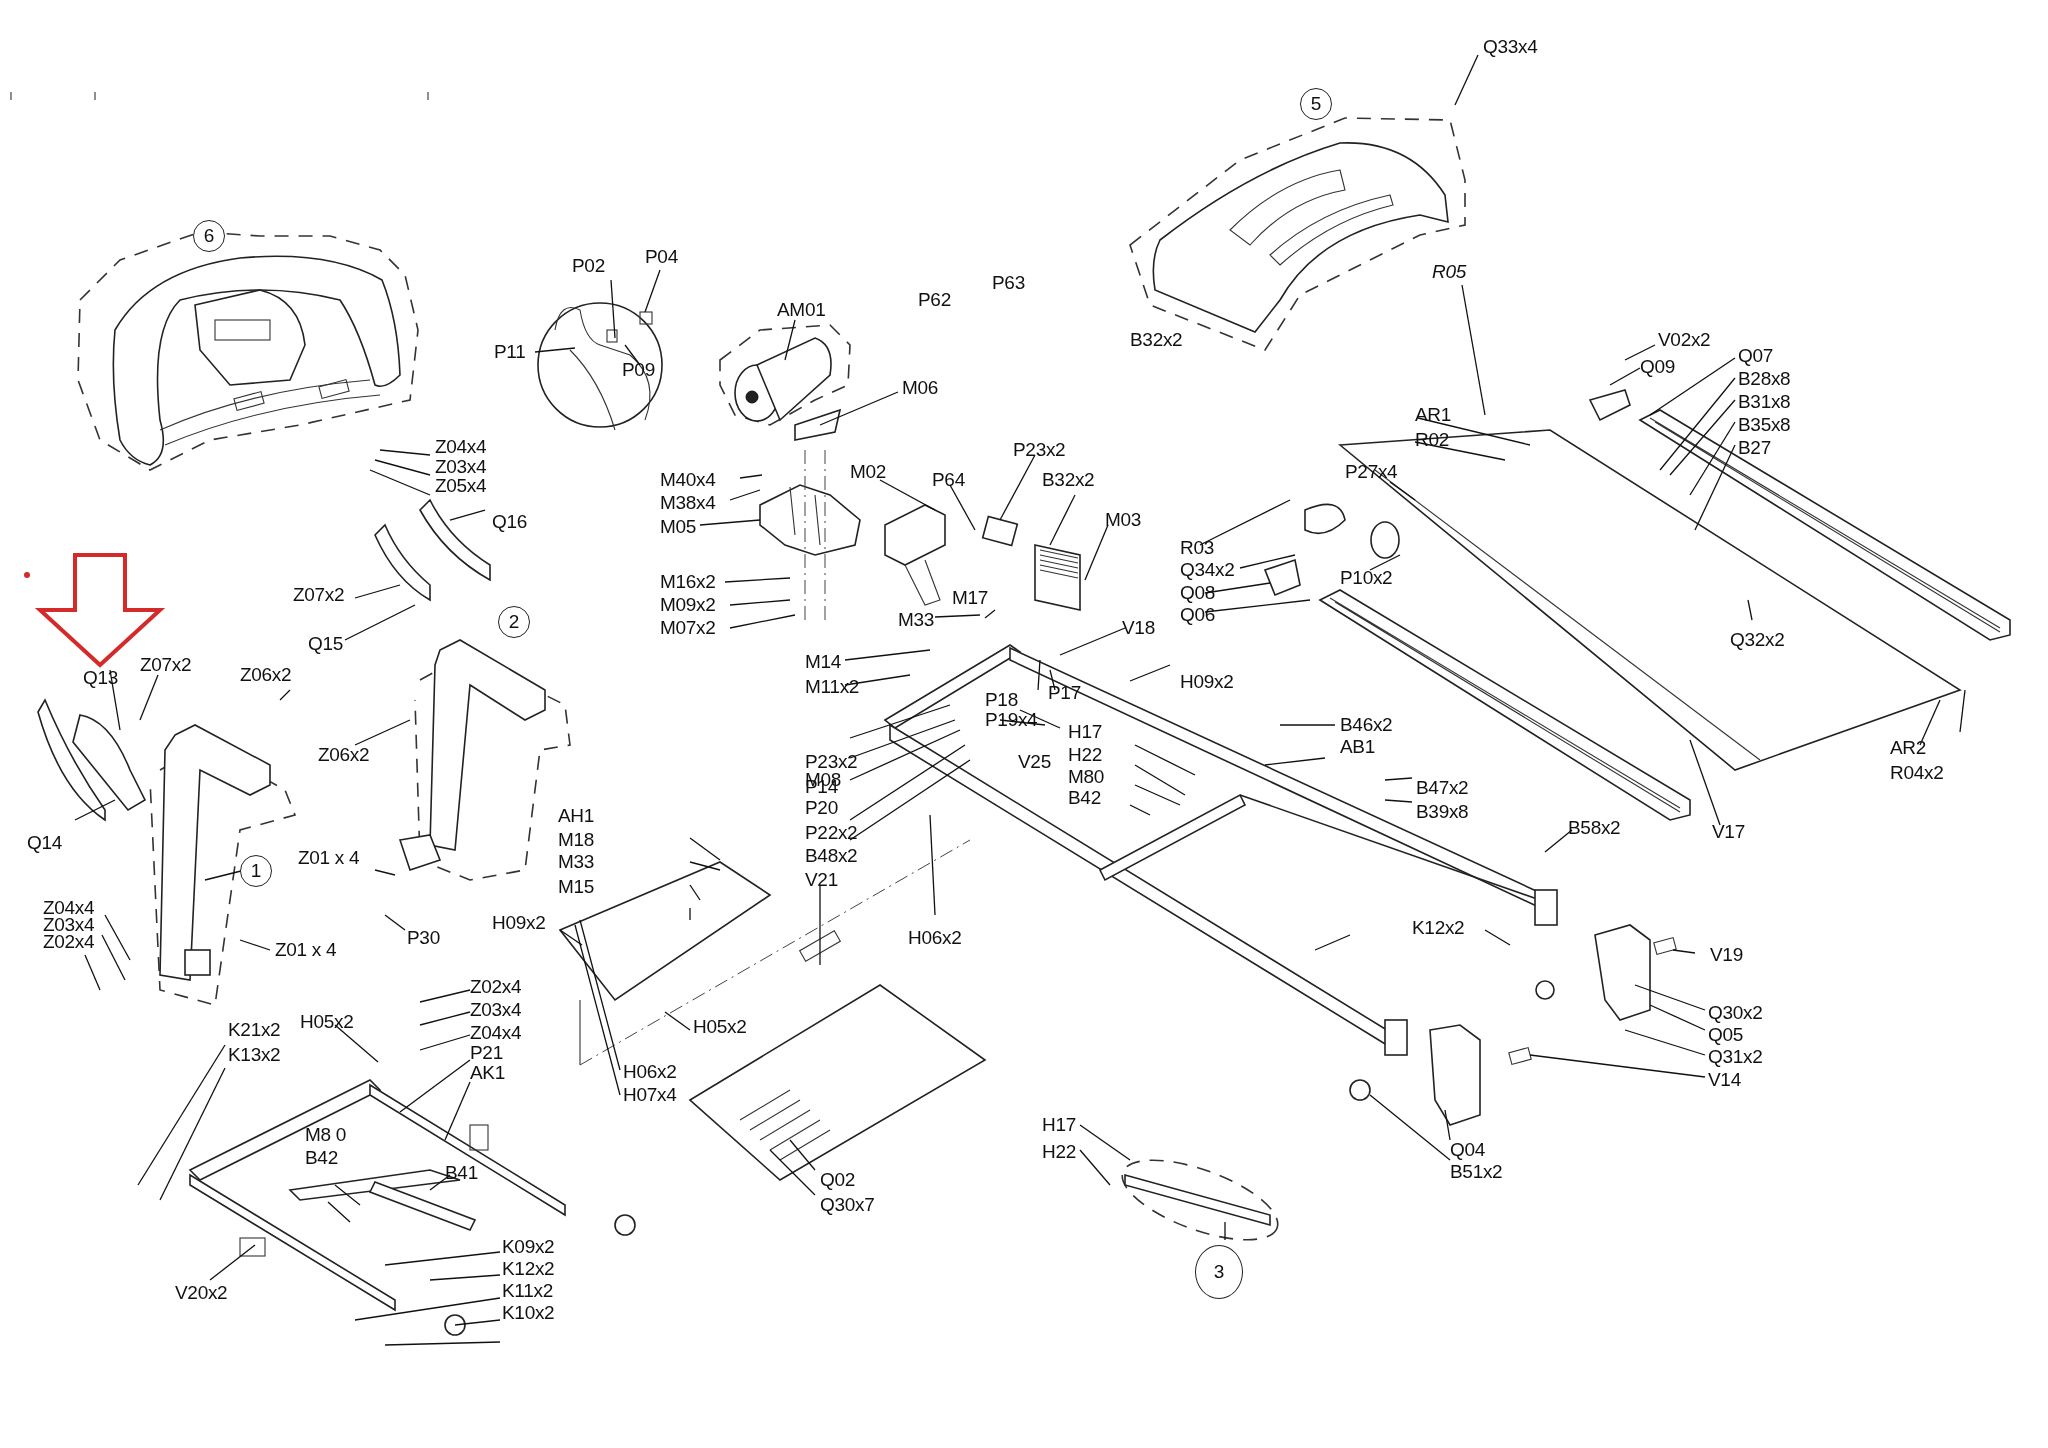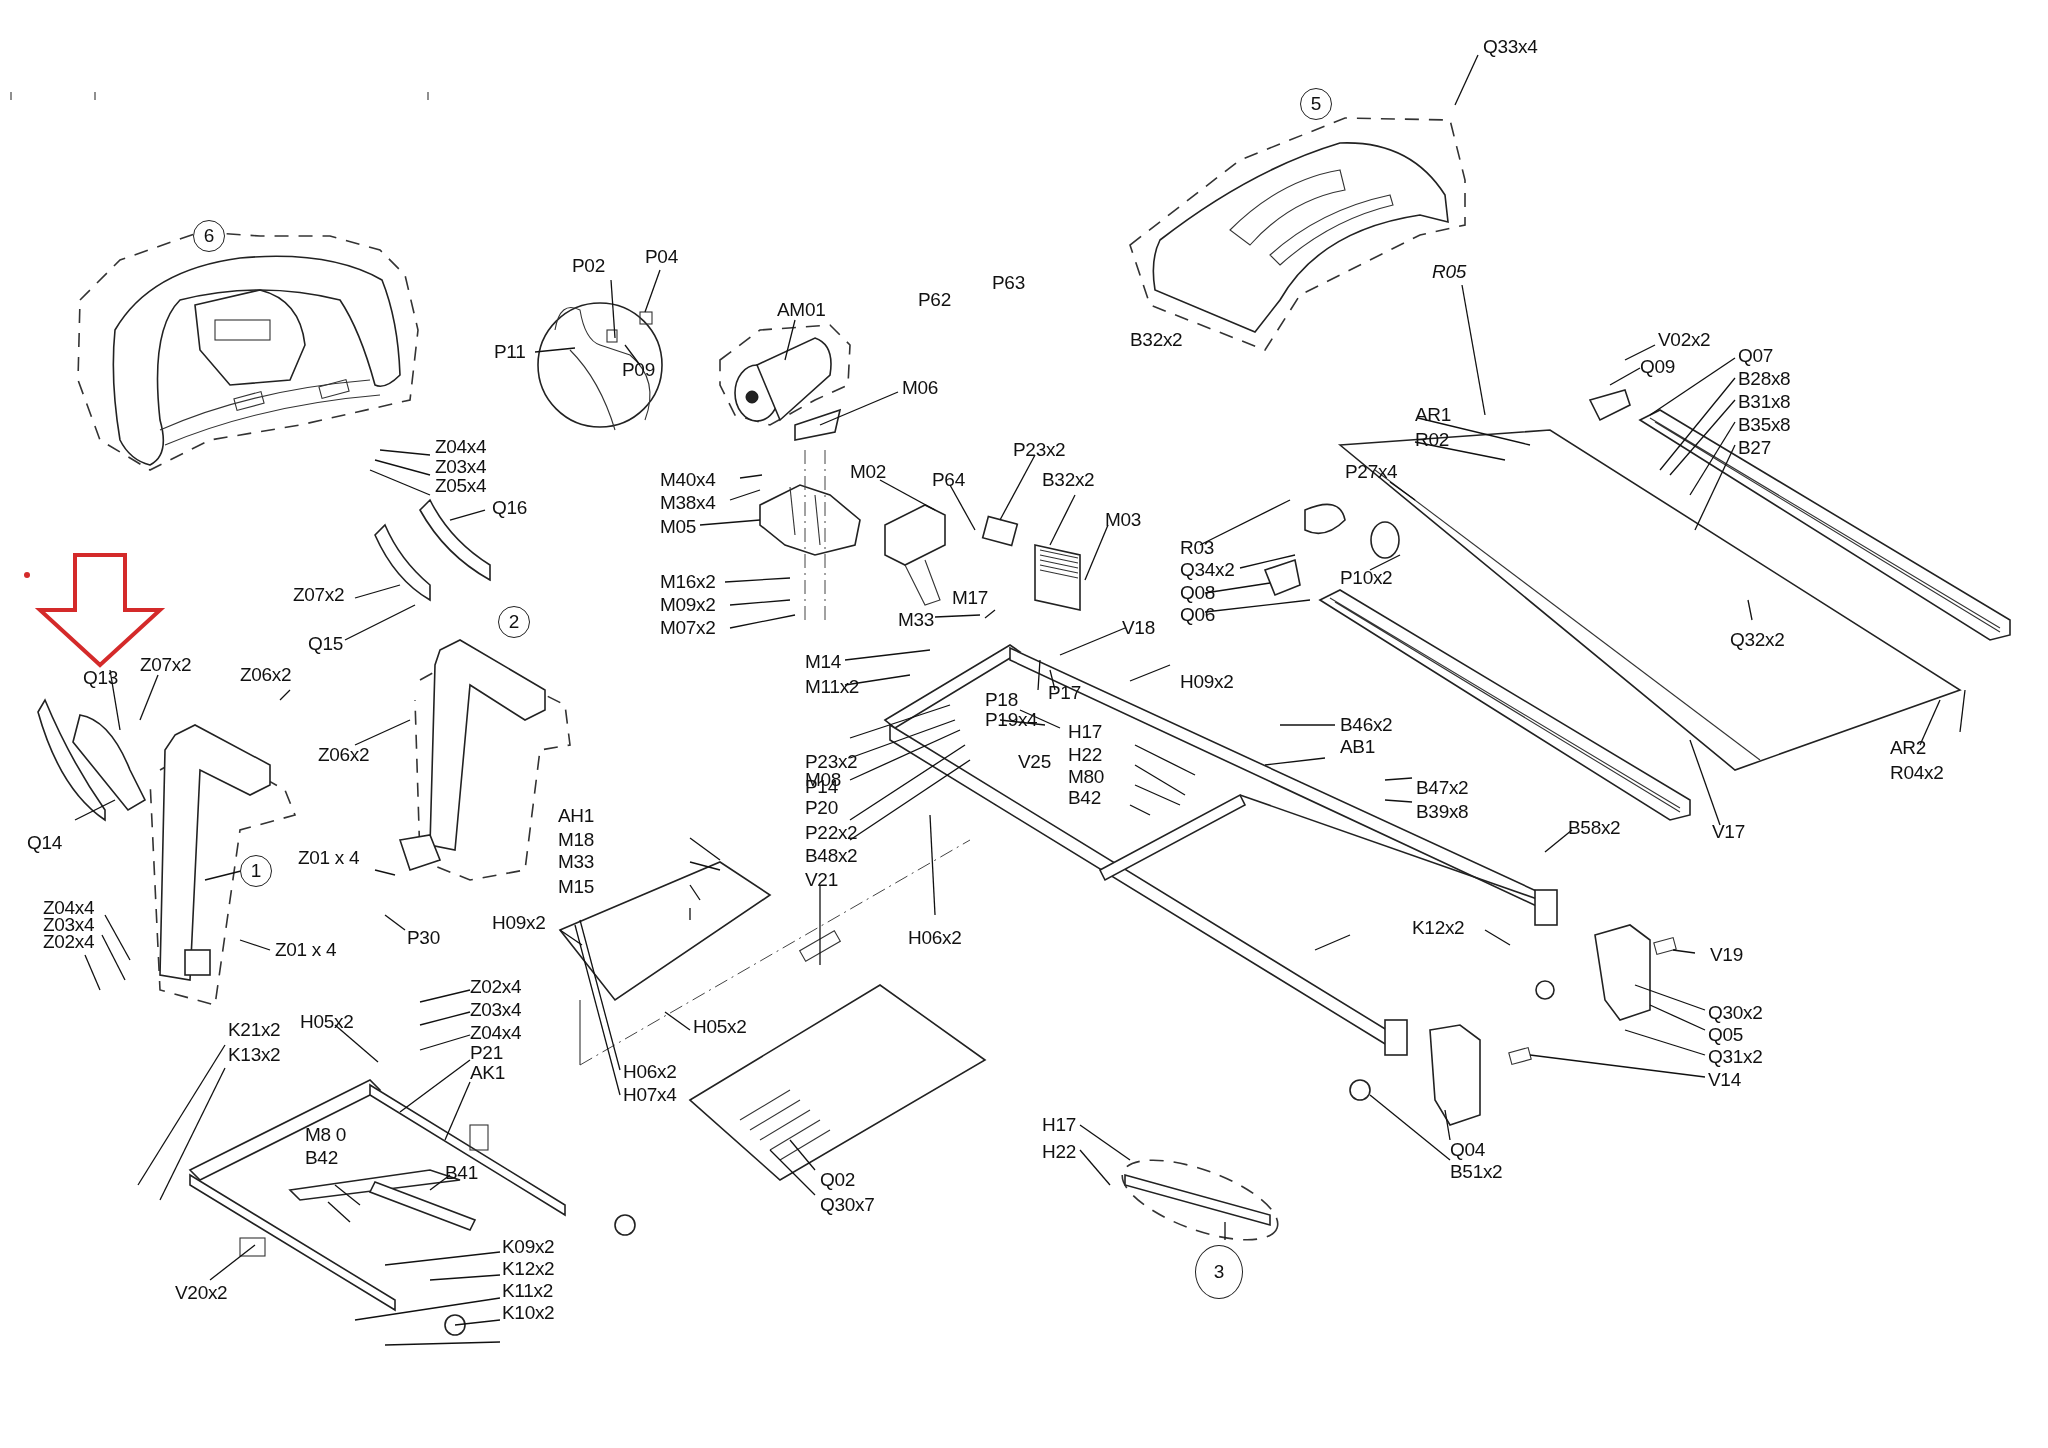--- a/index.html
+++ b/index.html
@@ -373,21 +373,21 @@
 <span class="lbl" style="left:1708px;top:1003px;">Q30x2</span>
 <span class="lbl" style="left:1708px;top:1025px;">Q05</span>
 <span class="lbl" style="left:1708px;top:1047px;">Q31x2</span>
 <span class="lbl" style="left:1708px;top:1070px;">V14</span>
 <span class="lbl" style="left:1450px;top:1140px;">Q04</span>
 <span class="lbl" style="left:1450px;top:1162px;">B51x2</span>
 
 <span class="lbl" style="left:435px;top:437px;">Z04x4</span>
 <span class="lbl" style="left:435px;top:457px;">Z03x4</span>
 <span class="lbl" style="left:435px;top:476px;">Z05x4</span>
-<span class="lbl" style="left:492px;top:498px;">Q16</span>
+<span class="lbl" style="left:492px;top:512px;">Q16</span>
 <span class="lbl" style="left:293px;top:585px;">Z07x2</span>
 <span class="lbl" style="left:308px;top:634px;">Q15</span>
 <span class="lbl" style="left:83px;top:668px;">Q13</span>
 <span class="lbl" style="left:140px;top:655px;">Z07x2</span>
 <span class="lbl" style="left:240px;top:665px;">Z06x2</span>
 <span class="lbl" style="left:318px;top:745px;">Z06x2</span>
 <span class="lbl" style="left:27px;top:833px;">Q14</span>
 <span class="lbl" style="left:298px;top:848px;">Z01 x 4</span>
 <span class="lbl" style="left:275px;top:940px;">Z01 x 4</span>
 <span class="lbl" style="left:43px;top:898px;">Z04x4</span>

